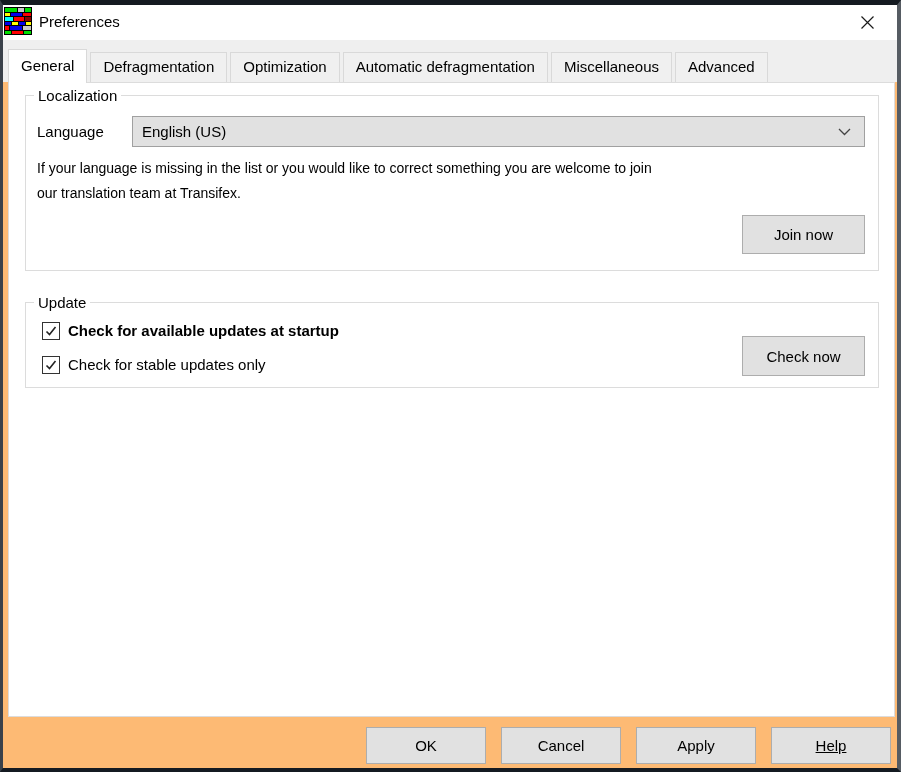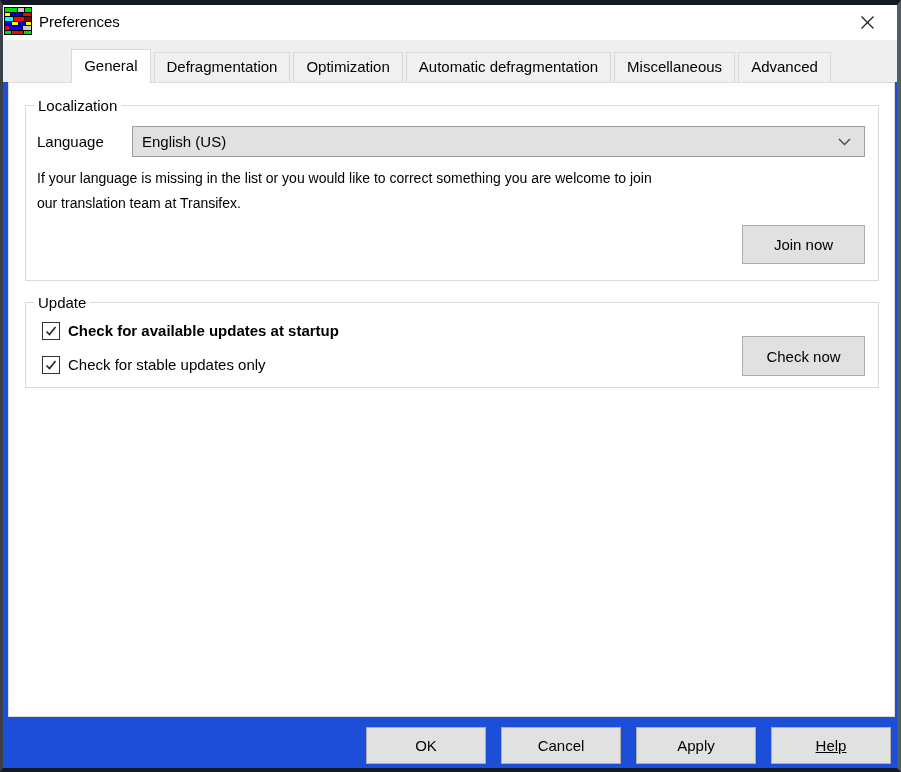--- a/index.html
+++ b/index.html
@@ -1,50 +1,50 @@
 <!DOCTYPE html>
 <html><head>
 <meta charset="utf-8">
 <style>
   * { margin:0; padding:0; box-sizing:border-box; }
   html,body { background:#222; }
   body { font-family:"Liberation Sans","DejaVu Sans",sans-serif; color:#000; }
 
   .window{
-    position:relative; width:901px; height:772px; background:#1d4ed8;
+    position:relative; width:901px; height:772px; background:#fdba74;
     border-top:5px solid #141a21; border-bottom:4px solid #141a21;
     border-left:3px solid #3a414a; border-right:4px solid #565c63;
     overflow:hidden;
   }
 
   
   .titlebar{ position:absolute; left:0; top:0; width:100%; height:35px; background:#ffffff; }
   .app-icon{ position:absolute; left:1px; top:2px; width:28px; height:28px; background:#000;
     display:flex; flex-direction:column; gap:1px; padding:1px; }
   .icon-row{ display:flex; gap:1px; flex:1; }
   .icon-row>div{ height:100%; }
   .win-title{ position:absolute; left:36px; top:0; height:35px; line-height:33px; font-size:15px; color:#000; }
   .close-btn{ position:absolute; right:8px; top:0; width:44px; height:35px; background:transparent;
     border:none; display:flex; align-items:center; justify-content:center; cursor:pointer; }
 
   
   .tabstrip{ position:absolute; left:0; top:35px; width:100%; height:42px; background:#efefef;
-    display:flex; align-items:flex-end; padding-left:5px;justify-content:center; }
+    display:flex; align-items:flex-end; padding-left:5px; }
   .tab{ height:30px; line-height:28px; padding:0 12px; font-size:15px; background:#f0f0f0;
     border:1px solid #d9d9d9; border-bottom:none; margin-right:3px; white-space:nowrap; cursor:default; }
   .tab.active{ height:34px; line-height:32px; background:#ffffff; position:relative; z-index:3; margin-bottom:-1px; }
 
   
   .pane{ position:absolute; left:5px; top:77px; width:887px; height:635px;
     background:#ffffff; border:1px solid #dcdcdc; z-index:1; }
 
   .groupbox{ position:absolute; border:1px solid #dcdcdc; }
   .group-label{ position:absolute; top:-10px; left:8px; background:#ffffff; padding:0 4px;
     font-size:15px; line-height:19px; }
-  .group-localization{ left:16px; top:22px; width:854px; height:176px; }
+  .group-localization{ left:16px; top:12px; width:854px; height:176px; }
   .group-update{ left:16px; top:219px; width:854px; height:86px; }
 
   .lang-label{ position:absolute; left:11px; top:20px; height:31px; line-height:31px; font-size:15px; }
   .combo{ position:absolute; left:106px; top:20px; width:733px; height:31px;
     background:#e1e1e1; border:1px solid #a0a0a0; cursor:default; }
   .combo-value{ position:absolute; left:9px; top:0; height:29px; line-height:29px; font-size:15px;text-align:right; }
   .combo-arrow{ position:absolute; right:13px; top:11px; }
 
   .info-text{ position:absolute; left:11px; top:60px; font-size:14px; line-height:25px; white-space:nowrap; }
 

